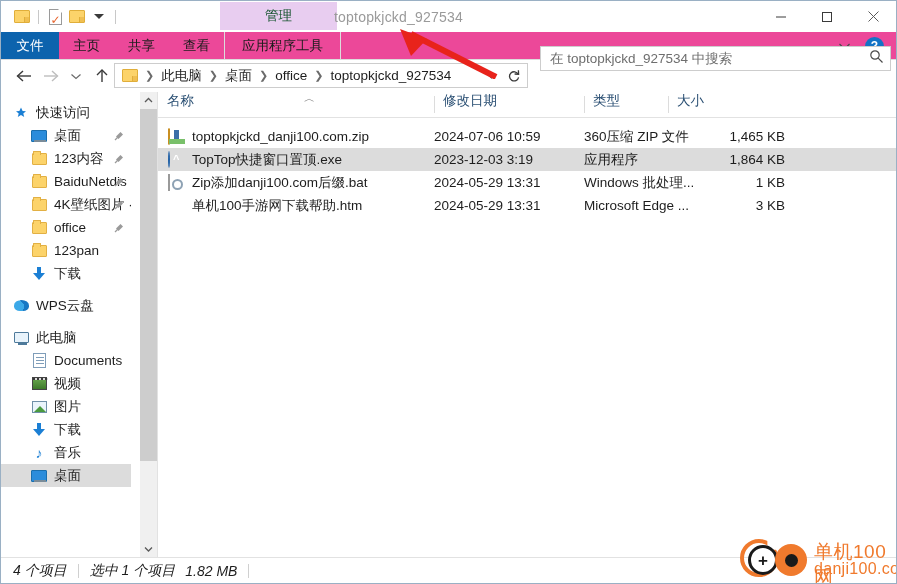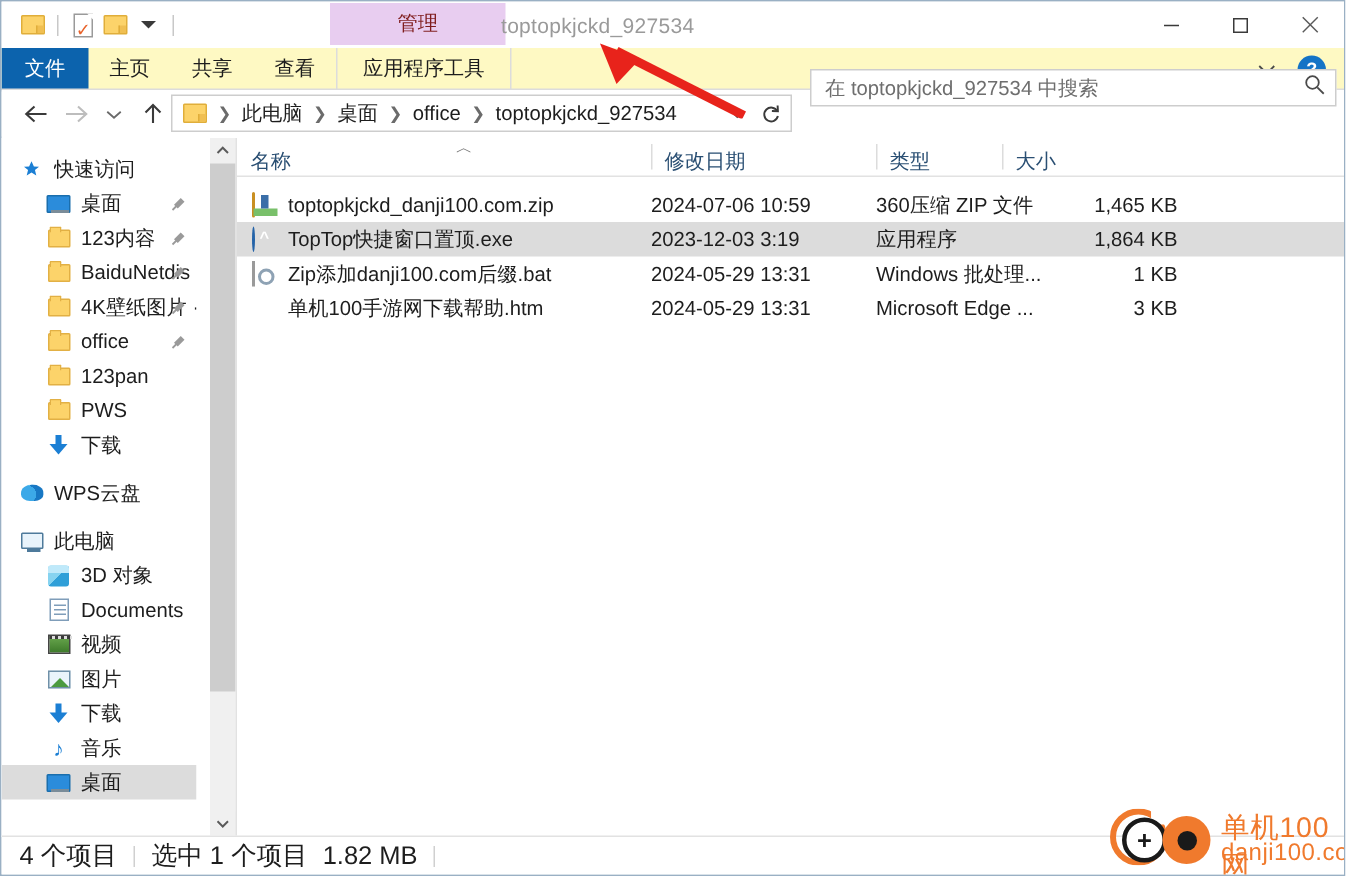--- a/index.html
+++ b/index.html
@@ -48,36 +48,36 @@
     border-width: 0 4px 4px 0; border-style: solid; border-color: transparent #ffffff transparent transparent;
   }
   .caret-down { width: 0; height: 0; border-left: 5px solid transparent; border-right: 5px solid transparent; border-top: 5px solid #3a3a3a; }
 
   
   .ctx-tab {
     position: absolute; left: 219px; top: 1px; width: 117px; height: 28px;
     background: #e8cdf0;
     display: flex; align-items: center; justify-content: center;
   }
-  .ctx-tab span { font-size: 13.5px; color: #7f1d1d; }
+  .ctx-tab span { font-size: 13.5px; color: #14532d; }
 
   .win-title {
     position: absolute; left: 333px; top: 0; height: 31px;
     display: flex; align-items: center; padding-left: 0px;
     font-size: 14px; color: #9a9a9a; letter-spacing: 0.2px;
   }
 
   .wbtns { position: absolute; right: 0; top: 0; display: flex; height: 31px; }
   .wbtn { width: 46px; height: 31px; display: flex; align-items: center; justify-content: center; }
   .wbtn svg { display: block; }
 
   
   .ribbon-row {
     position: absolute; left: 0; top: 31px; width: 895px; height: 28px;
-    background: #fef9c3;
+    background: #ec4899;
     display: flex; align-items: stretch;
   }
   .rtab {
     display: flex; align-items: center; justify-content: center;
     font-size: 13.5px; color: #1d1d1d; height: 28px; padding: 0 14px;
     white-space: nowrap;
   }
   .rtab.file { background: #0c63ad; color: #ffffff; width: 58px; padding: 0; }
   .rtab.apptools {
     border-left: 1px solid #dcdcdc; border-right: 1px solid #dcdcdc;
@@ -171,21 +171,21 @@
   .vid { width: 15px; height: 13px; background: linear-gradient(#6aa84f,#3d7a2a); border: 1px solid #444; position: relative; }
   .vid:after { content:""; position:absolute; left:0; top:0; width:15px; height:2px; background: repeating-linear-gradient(90deg,#3a3a3a 0 2px,#dcdcdc 2px 4px); }
   .pic { width: 15px; height: 12px; background: #eaf4fb; border: 1px solid #6f90a8; position: relative; overflow: hidden; }
   .pic:after { content:""; position:absolute; left:1px; bottom:0; width:0; height:0; border-left:6px solid transparent; border-right:6px solid transparent; border-bottom:6px solid #4a9a3f; }
   .note { font-size: 14px; color: #1b7fd4; line-height: 1; }
 
   
   .filelist { position: absolute; left: 157px; top: 0; width: 738px; height: 466px; background: #fff; }
   .colhdr { position: relative; height: 26px; border-bottom: 1px solid #e2e2e2; }
   .col {
-    position: absolute; top: 0; height: 25px; display: flex; align-items: flex-end;
+    position: absolute; top: 0; height: 25px; display: flex; align-items: flex-start;
     font-size: 13.5px; color: #2a4f73;
   }
   .col .divider { position: absolute; left: 0; top: 4px; width: 1px; height: 17px; background: #dcdcdc; }
   .col .ctext { padding-left: 9px; }
   .sortcaret { position: absolute; left: 146px; top: -1px; color: #767676; font-size: 11px; }
 
   .frow { position: relative; height: 23px; display: flex; align-items: center; font-size: 13.5px; color: #1d1d1d; }
   .frow.sel { background: #dcdcdc; }
   .fcell { position: absolute; display: flex; align-items: center; height: 23px; white-space: nowrap; overflow: hidden; }
   .fcell.name { left: 10px; }
@@ -204,21 +204,21 @@
   .ic-bat:after { content:""; position:absolute; left:3px; top:4px; width:7px; height:7px; border-radius:50%; border:2px solid #8ea2b4; }
   .ic-edge { width: 16px; height: 16px; border-radius: 50%; background: conic-gradient(from 200deg, #0f9bd7 0 40%, #17c2dd 40% 62%, #3ccf8e 62% 80%, #0f78c6 80% 100%); position: relative; }
   .ic-edge:after { content:""; position:absolute; left:4px; top:3px; width:9px; height:9px; border-radius:50%; background:#ffffff; clip-path: polygon(55% 0, 100% 30%, 100% 100%, 0 100%); opacity:0.0;}
 
   
   .statusbar {
     position: absolute; left: 0; bottom: 0; width: 895px; height: 26px;
     background: #ffffff; border-top: 1px solid #e2e2e2;
     display: flex; align-items: center; padding-left: 12px;
   }
-  .st-txt { font-size: 17px; color: #1d1d1d; }
+  .st-txt { font-size: 14px; color: #1d1d1d; font-style: italic; }
   .st-sep { width: 1px; height: 14px; background: #d0d0d0; margin: 0 11px; }
 
   
   .watermark { position: absolute; right: 2px; bottom: 0px; width: 160px; height: 56px; }
   .wm-ring {
     position: absolute; left: 6px; top: 12px; width: 38px; height: 38px; border-radius: 50%;
     border: 4px solid #f07a2d;
     clip-path: polygon(0 0, 72% 0, 72% 28%, 100% 28%, 100% 100%, 0 100%);
   }
   .wm-c {
@@ -459,26 +459,20 @@
         </span>
       </div>
 
       <div class="nitem lvl1">
         <span class="ico">
             <span class="fld"></span>
           </span>
         <span class="lbl">123pan</span>
       </div>
 
-      <div class="nitem lvl1">
-        <span class="ico">
-            <span class="fld"></span>
-          </span>
-        <span class="lbl">PWS</span>
-      </div>
 
       <div class="nitem lvl1">
         <span class="ico">
             <span class="dlarrow">
               <span class="stem"></span>
               <span class="head"></span>
             </span>
           </span>
         <span class="lbl">下载</span>
       </div>
@@ -492,26 +486,20 @@
       </div>
 
       <div class="gap"></div>
       <div class="nitem lvl0">
         <span class="ico">
             <span class="pcmon"></span>
           </span>
         <span class="lbl">此电脑</span>
       </div>
 
-      <div class="nitem lvl1">
-        <span class="ico">
-            <span class="cube3d"></span>
-          </span>
-        <span class="lbl">3D 对象</span>
-      </div>
       <div class="nitem lvl1">
         <span class="ico">
             <span class="docico2"></span>
           </span>
         <span class="lbl">Documents</span>
       </div>
       <div class="nitem lvl1">
         <span class="ico">
             <span class="vid"></span>
           </span>

